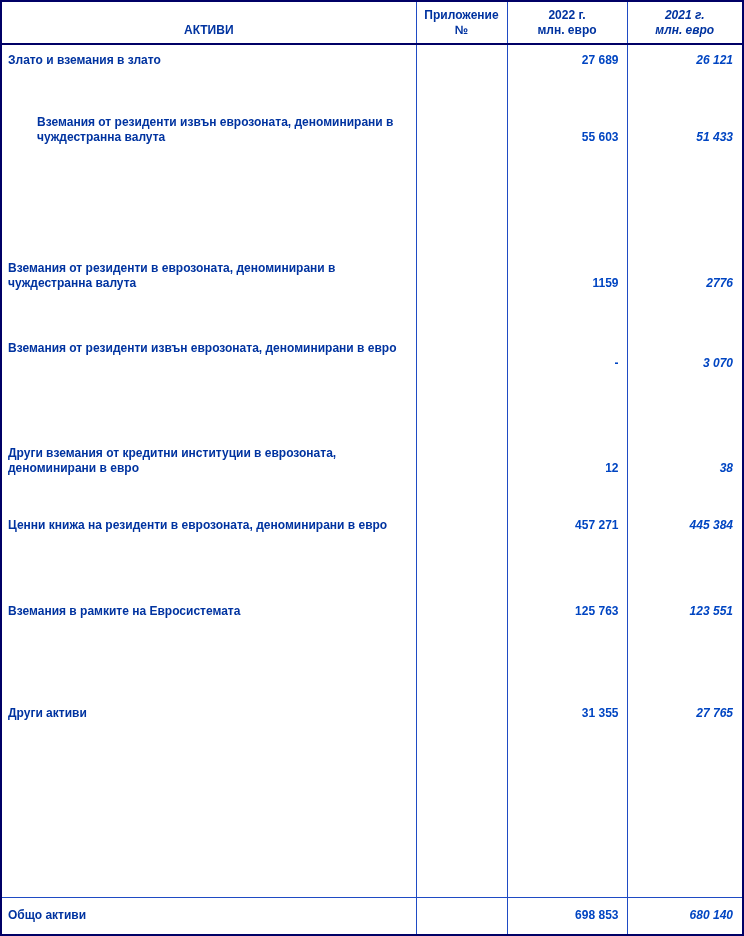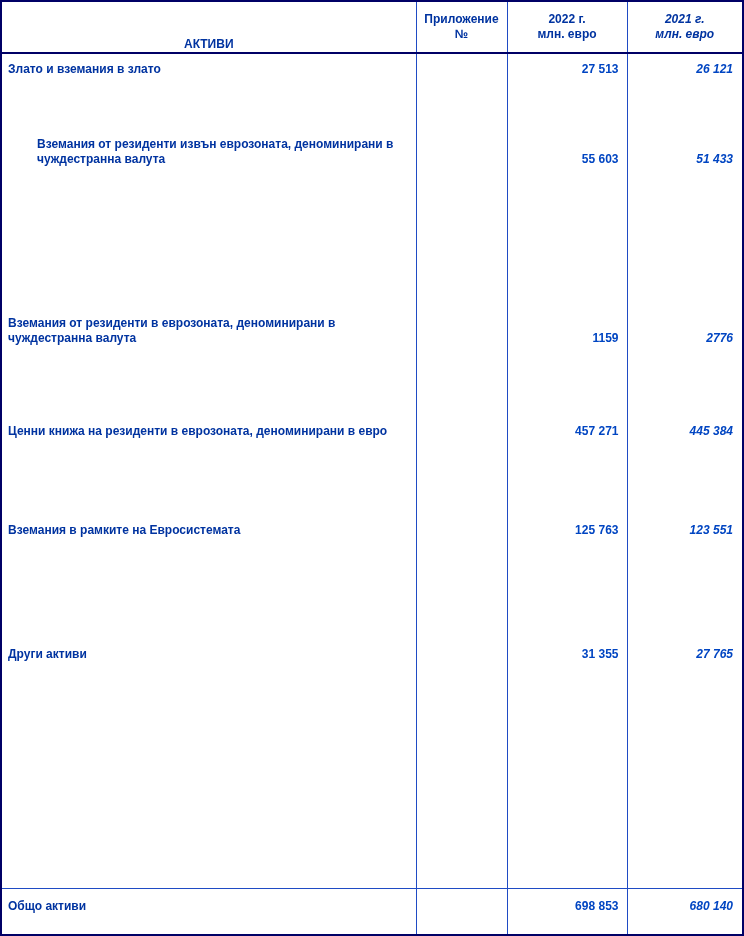--- a/index.html
+++ b/index.html
@@ -39,21 +39,21 @@
   th:last-child, td:last-child{border-right:none;}
 
   
   tr.hdr{height:42px;}
   tr.hdr th{
     border-bottom:2px solid var(--frame);
     color:var(--label);
     text-align:center;
     vertical-align:middle;
   }
-  tr.hdr th.assets{vertical-align:bottom;}
+  tr.hdr th.assets{vertical-align:bottom;padding-bottom:5px;}
   th.y2021, td.y2021{font-style:italic;}
 
   
   td.lab{
     color:var(--label);
     text-align:left;
     padding-left:6px;
     padding-right:12px;
   }
   td.val{
@@ -106,39 +106,51 @@
       </th>
       <th class="y2021">
         <div>2021 г.</div>
         <div>млн. евро</div>
       </th>
     </tr>
 
     <tr class="r1">
       <td class="lab">Злато и вземания в злато</td>
       <td class="app"></td>
-      <td class="val">27 513</td>
+      <td class="val">27 689</td>
       <td class="val y2021">26 121</td>
     </tr>
 
     <tr class="r2">
       <td class="lab">Вземания от резиденти извън еврозоната, деноминирани в чуждестранна валута</td>
       <td class="app"></td>
       <td class="val">55 603</td>
       <td class="val y2021">51 433</td>
     </tr>
 
     <tr class="r3">
       <td class="lab">Вземания от резиденти в еврозоната, деноминирани в чуждестранна валута</td>
       <td class="app"></td>
       <td class="val">1159</td>
       <td class="val y2021">2776</td>
     </tr>
 
+    <tr class="r4">
+      <td class="lab">Вземания от резиденти извън еврозоната, деноминирани в евро</td>
+      <td class="app"></td>
+      <td class="val">-</td>
+      <td class="val y2021">3 070</td>
+    </tr>
 
+    <tr class="r5">
+      <td class="lab">Други вземания от кредитни институции в еврозоната, деноминирани в евро</td>
+      <td class="app"></td>
+      <td class="val">12</td>
+      <td class="val y2021">38</td>
+    </tr>
 
     <tr class="r6">
       <td class="lab">Ценни книжа на резиденти в еврозоната, деноминирани в евро</td>
       <td class="app"></td>
       <td class="val">457 271</td>
       <td class="val y2021">445 384</td>
     </tr>
 
     <tr class="r7">
       <td class="lab">Вземания в рамките на Евросистемата</td>

